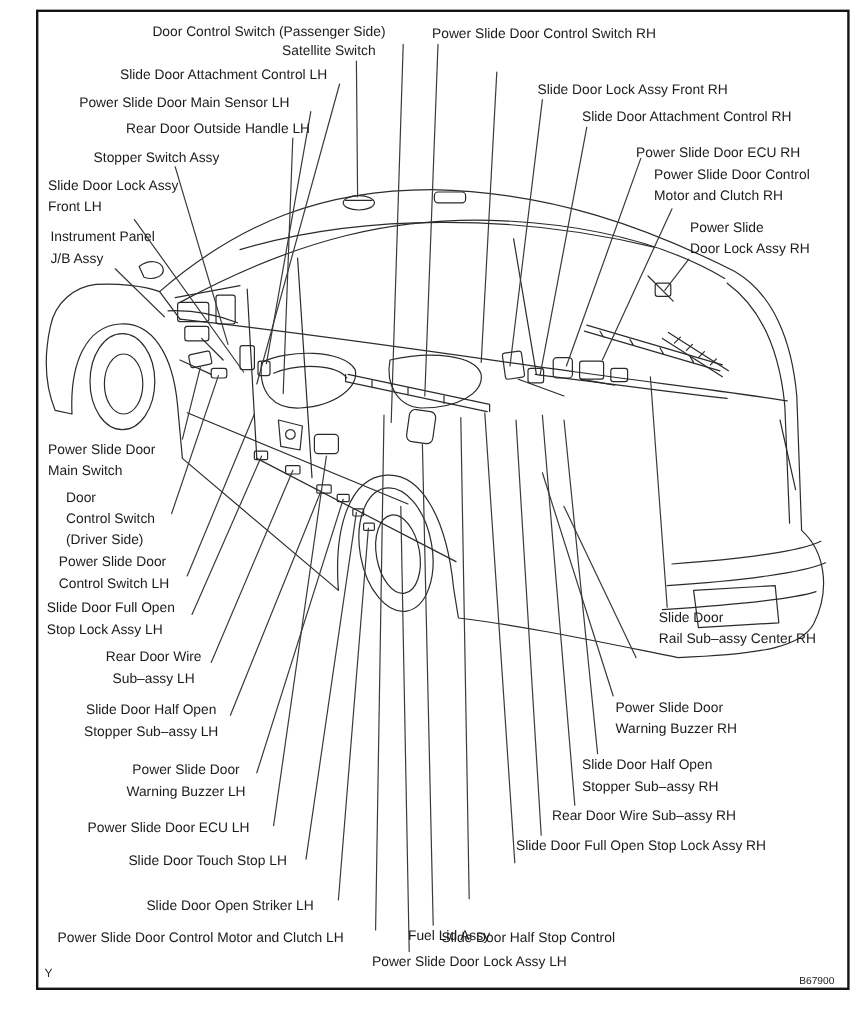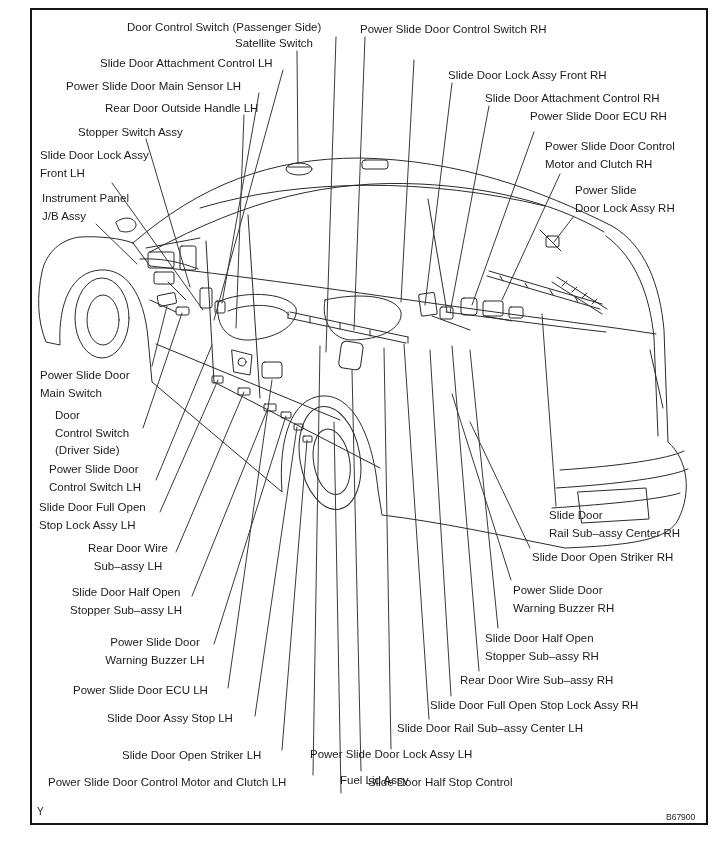--- a/index.html
+++ b/index.html
@@ -152,50 +152,48 @@
     <div class="lbl" style="left: 66px; top: 78px;">Power Slide Door Main Sensor LH</div>
     <div class="lbl" style="left: 58px; top: 100px; margin-left: 47px;">Rear Door Outside Handle LH</div>
     <div class="lbl" style="left: 78px; top: 124px;">Stopper Switch Assy</div>
     <div class="lbl" style="left: 40px; top: 147px;">Slide Door Lock Assy
 Front LH</div>
     <div class="lbl" style="left: 42px; top: 190px;">Instrument Panel
 J/B Assy</div>
     <div class="lbl" style="left: 360px; top: 21px;">Power Slide Door Control Switch RH</div>
     <div class="lbl" style="left: 448px; top: 67px;">Slide Door Lock Assy Front RH</div>
     <div class="lbl" style="left: 485px; top: 90px;">Slide Door Attachment Control RH</div>
-    <div class="lbl" style="left: 530px; top: 108px;">Power Slide Door ECU RH</div>
+    <div class="lbl" style="left: 530px; top: 120px;">Power Slide Door ECU RH</div>
     <div class="lbl" style="left: 545px; top: 138px;">Power Slide Door Control
 Motor and Clutch RH</div>
     <div class="lbl" style="left: 575px; top: 182px;">Power Slide
 Door Lock Assy RH</div>
     <div class="lbl" style="left: 40px; top: 367px;">Power Slide Door
 Main Switch</div>
     <div class="lbl" style="left: 55px; top: 407px;">Door
 Control Switch
 (Driver Side)</div>
     <div class="lbl" style="left: 49px; top: 461px;">Power Slide Door
 Control Switch LH</div>
     <div class="lbl" style="left: 39px; top: 499px;">Slide Door Full Open
 Stop Lock Assy LH</div>
     <div class="lbl ctr" style="left: 128px; top: 540px;">Rear Door Wire
 Sub–assy LH</div>
     <div class="lbl ctr" style="left: 126px; top: 584px;">Slide Door Half Open
 Stopper Sub–assy LH</div>
     <div class="lbl ctr" style="left: 155px; top: 634px;">Power Slide Door
 Warning Buzzer LH</div>
     <div class="lbl" style="left: 73px; top: 682px;">Power Slide Door ECU LH</div>
-    <div class="lbl" style="left: 107px; top: 710px;">Slide Door Assy Stop LH</div>
+    <div class="lbl" style="left: 107px; top: 710px;">Slide Door Touch Stop LH</div>
     <div class="lbl" style="left: 122px; top: 747px; text-align: right;">Slide Door Open Striker LH</div>
     <div class="lbl" style="left: 48px; top: 774px;">Power Slide Door Control Motor and Clutch LH</div>
-    <div class="lbl" style="left: 310px; top: 746px;">Power Slide Door Lock Assy LH</div>
+    <div class="lbl" style="left: 310px; top: 794px;">Power Slide Door Lock Assy LH</div>
     <div class="lbl" style="left: 340px; top: 772px;">Fuel Lid Assy</div>
     <div class="lbl" style="left: 368px; top: 750px; margin-top: 24px;">Slide Door Half Stop Control</div>
-    <div class="lbl" style="left: 397px; top: 720px;">Slide Door Rail Sub–assy Center LH</div>
     <div class="lbl" style="left: 430px; top: 697px;">Slide Door Full Open Stop Lock Assy RH</div>
     <div class="lbl" style="left: 460px; top: 672px;">Rear Door Wire Sub–assy RH</div>
     <div class="lbl" style="left: 485px; top: 630px;">Slide Door Half Open
 Stopper Sub–assy RH</div>
     <div class="lbl" style="left: 549px; top: 507px;">Slide Door
 Rail Sub–assy Center RH</div>
-    <div class="lbl" style="left: 532px; top: 549px;">Slide Door Open Striker RH</div>
     <div class="lbl" style="left: 513px; top: 582px;">Power Slide Door
 Warning Buzzer RH</div>
   </div>
 
 </body></html>

